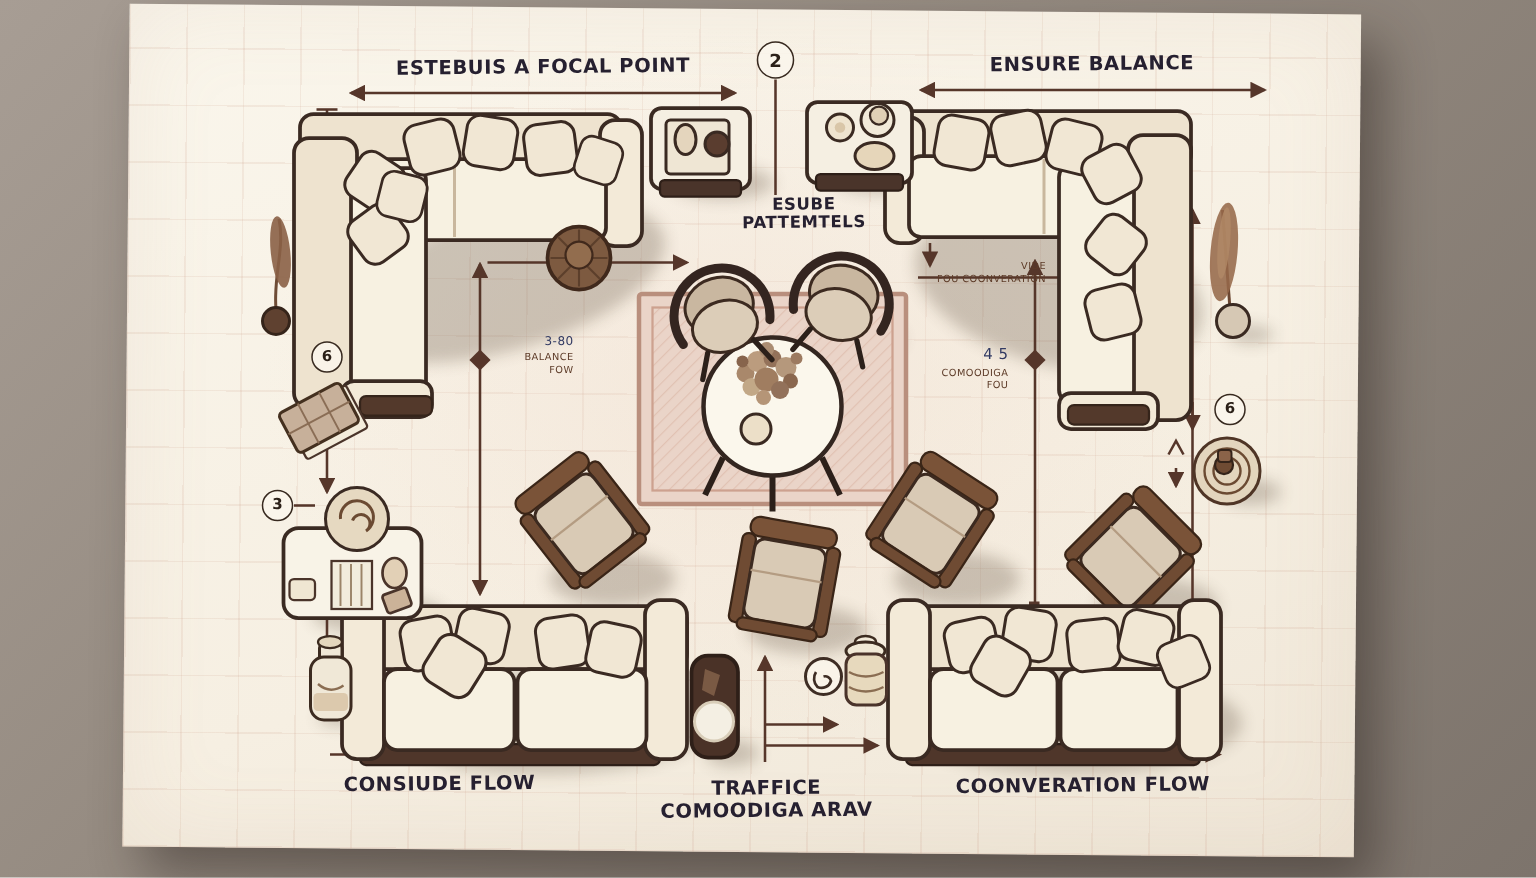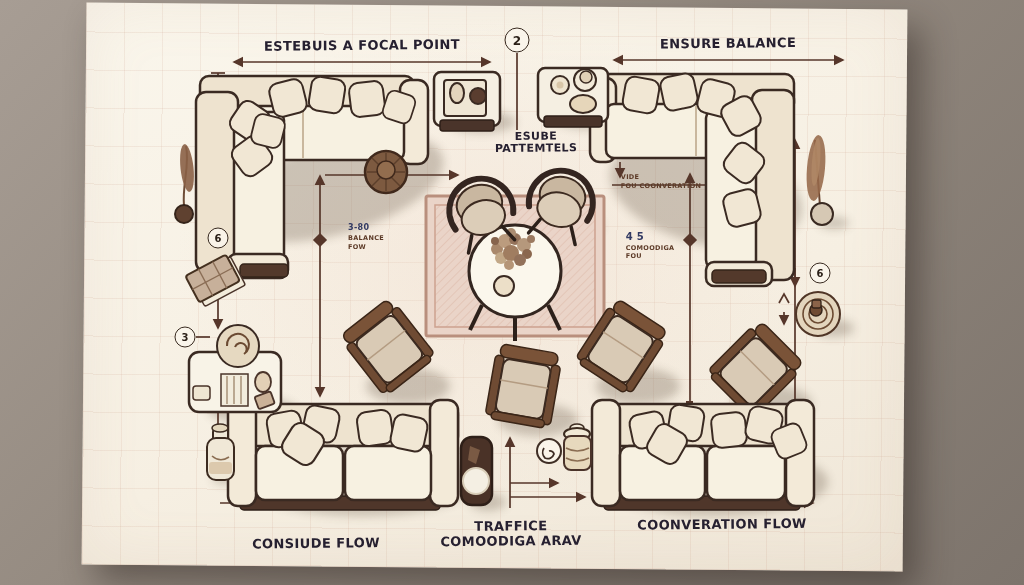--- a/index.html
+++ b/index.html
@@ -12,22 +12,22 @@
       repeating-linear-gradient(0deg, rgba(198,150,128,.14) 0 1px, transparent 1px 38px),
       repeating-linear-gradient(90deg, rgba(198,150,128,.14) 0 1px, transparent 1px 38px),
       linear-gradient(160deg,#faf6ec 0%,#f6efe2 60%,#efe6d7 100%);
     transform:rotate(.5deg);
     box-shadow:14px 18px 34px rgba(40,32,26,.45), inset 0 0 60px rgba(180,150,120,.12);}
   svg.draw{position:absolute;left:0;top:0;}
   .lbl{position:absolute;transform:translate(-50%,-50%) rotate(-.6deg);
     color:#262030;font-weight:bold;font-size:13px;letter-spacing:.4px;
     white-space:nowrap;text-align:center;line-height:1.12;}
   .lbl .l2{display:block;}
-  .note{position:absolute;transform:translate(-50%,-50%);text-align:left;
-    color:#5d3b28;font-weight:bold;font-size:6.5px;letter-spacing:.3px;line-height:1.35;white-space:nowrap;}
+  .note{position:absolute;transform:translate(-50%,-50%);text-align:right;
+    color:#5d3b28;font-weight:normal;font-size:6.5px;letter-spacing:.3px;line-height:1.35;white-space:nowrap;}
   .note .num{color:#323a63;font-size:8px;display:block;}
   .note span{display:block;}
   .badge{position:absolute;transform:translate(-50%,-50%);
     width:23px;height:23px;border:1.8px solid #37291f;border-radius:50%;
     background:rgba(250,246,236,.85);color:#2b2018;font-weight:bold;font-size:12px;
     display:flex;align-items:center;justify-content:center;}
   .badge.sm{width:19px;height:19px;font-size:10px;}
 </style>
 </head>
 <body>
@@ -344,19 +344,19 @@
   </div>
   <div class="note" style="left:661px;top:182px;">
     <span>VIDE</span>
     <span>FOU COONVERATION</span>
   </div>
   <div class="note" style="left:650px;top:246px;">
     <span class="num" style="font-size:10px;">4 5</span>
     <span>COMOODIGA</span>
     <span>FOU</span>
   </div>
-  <div class="lbl" style="left:316px;top:524px;margin-top:20px;">CONSIUDE FLOW</div>
+  <div class="lbl" style="left:293px;top:524px;">CONSIUDE FLOW</div>
   <div class="lbl" style="left:511px;top:534px;">
     <span>TRAFFICE</span>
     <span class="l2">COMOODIGA ARAV</span>
   </div>
   <div class="lbl" style="left:722px;top:525px;">COONVERATION FLOW</div>
 </div>
 
 </body></html>

